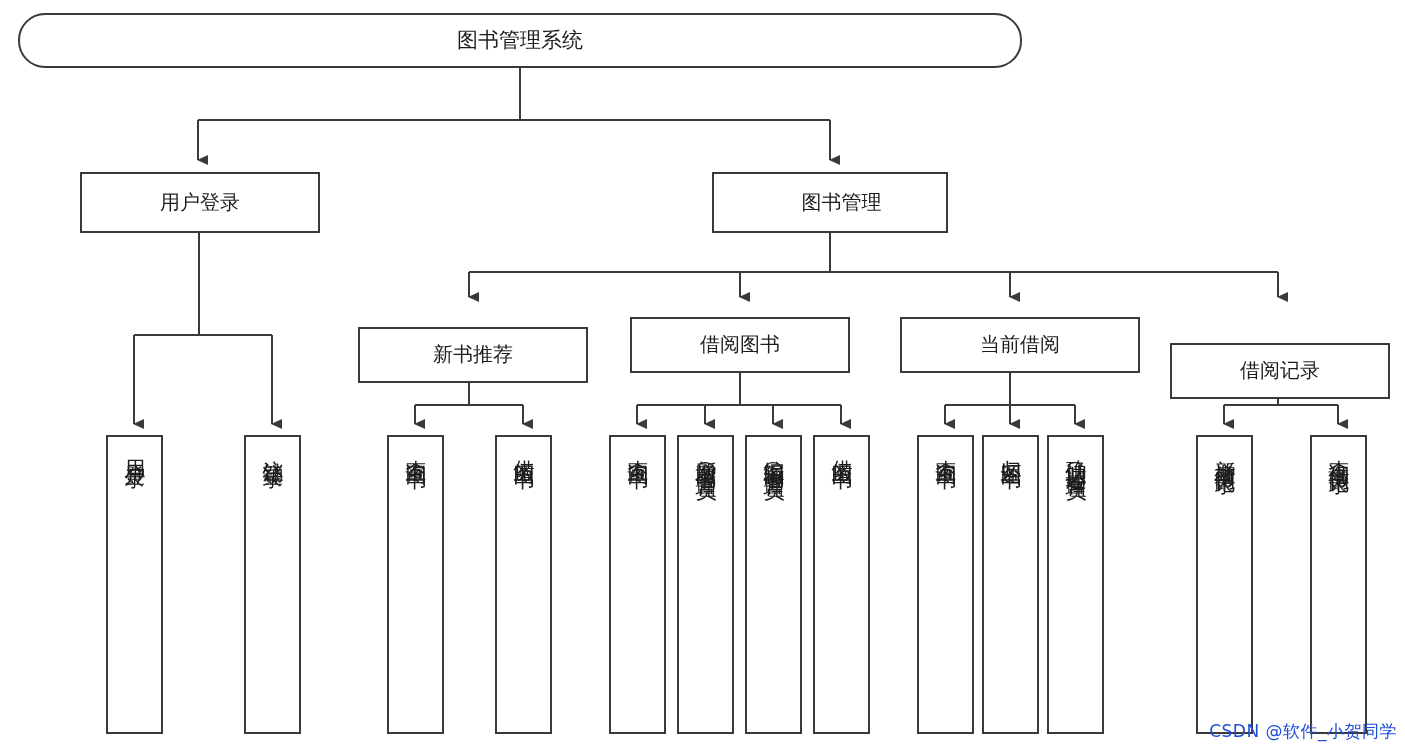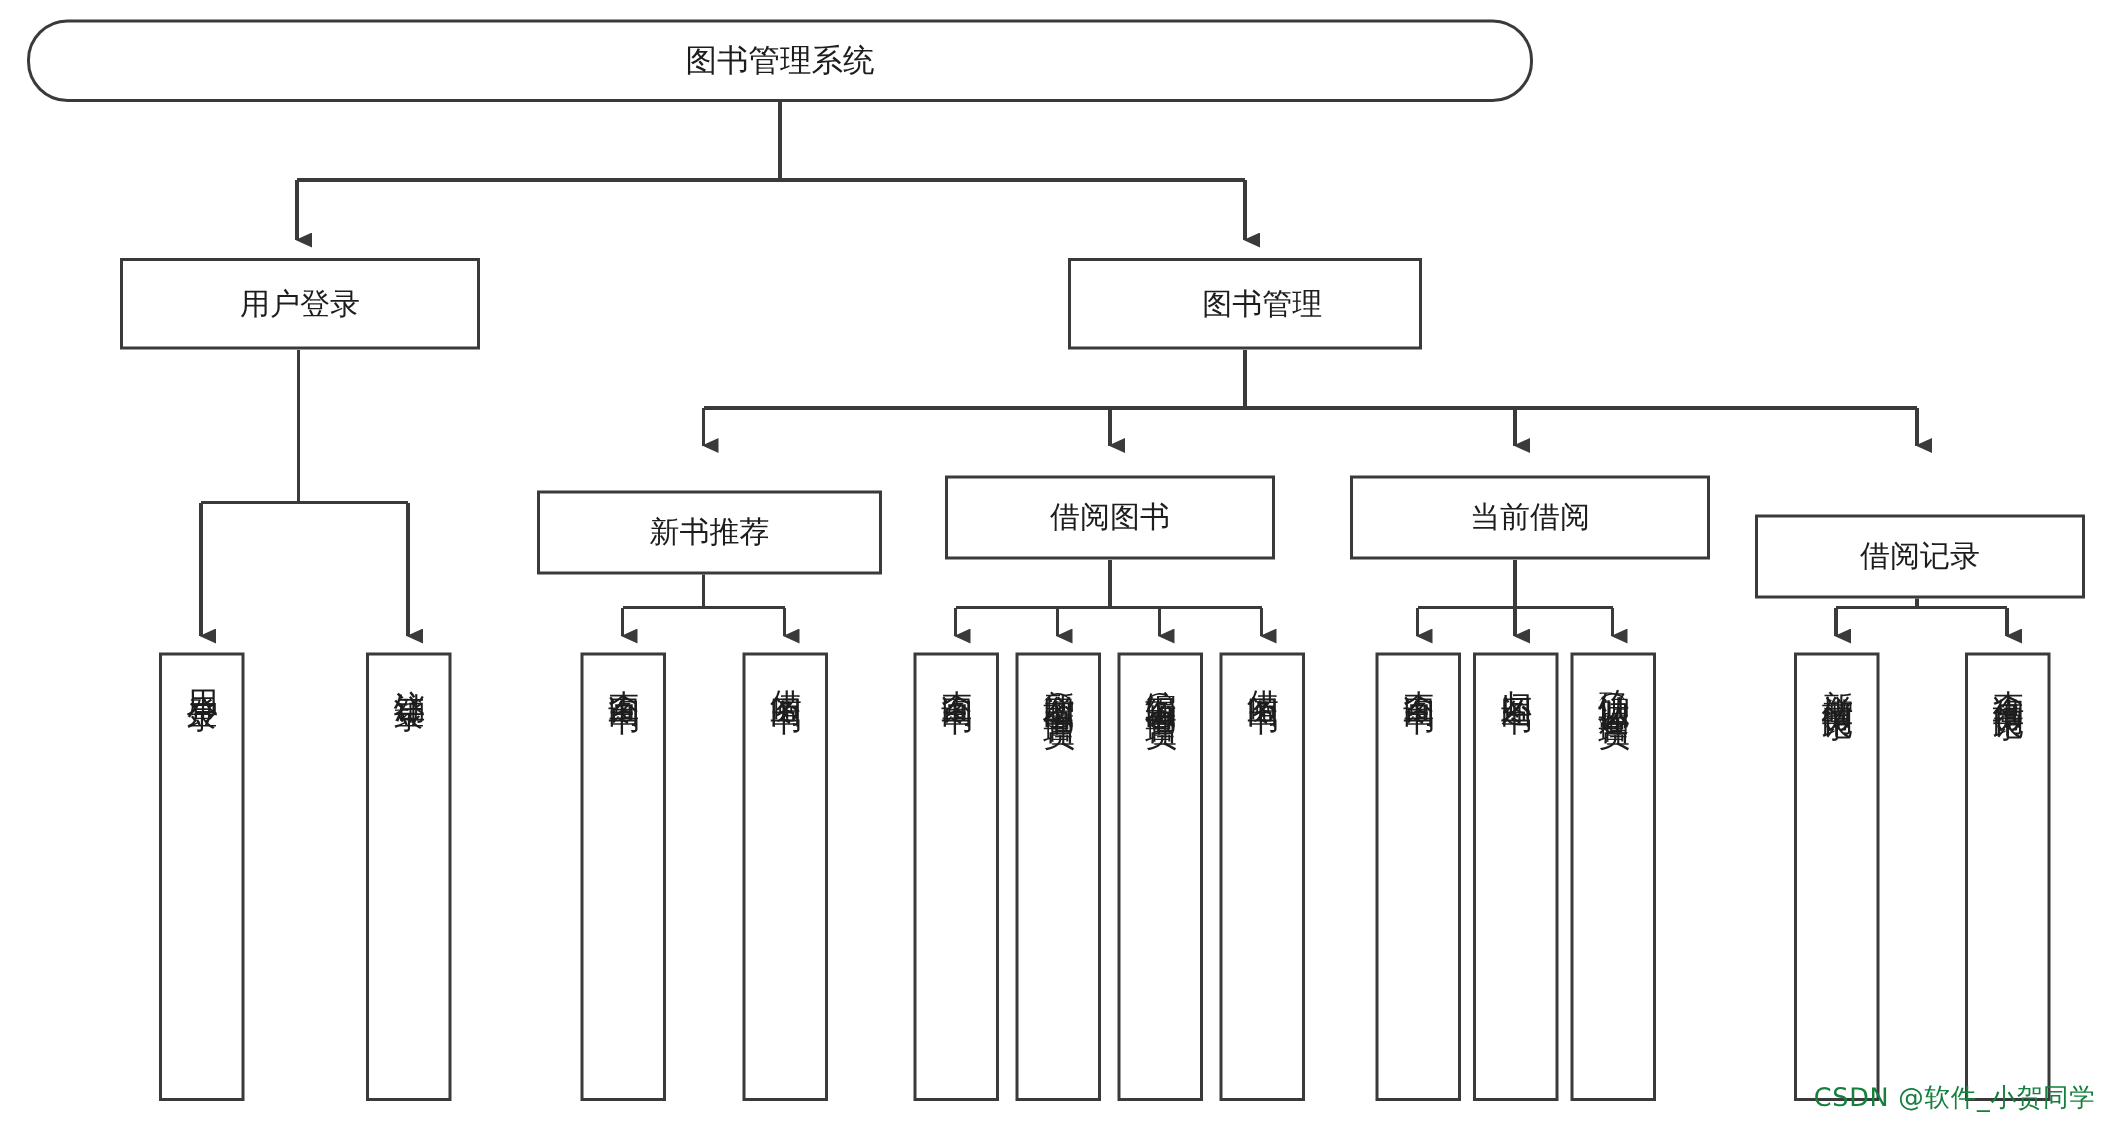--- a/index.html
+++ b/index.html
@@ -62,21 +62,21 @@
     font-size: 21px;
     letter-spacing: 3px;
     line-height: 1;
     white-space: nowrap;
   }
   #watermark {
     position: absolute;
     right: 8px;
     bottom: 4px;
     font-size: 17px;
-    color: #15803d;
+    color: #1d4ed8;
     letter-spacing: 0.5px;
     z-index: 5;
     white-space: nowrap;
   }
 </style>
 </head>
 <body>
 
 <div id="diagram-root">
 

